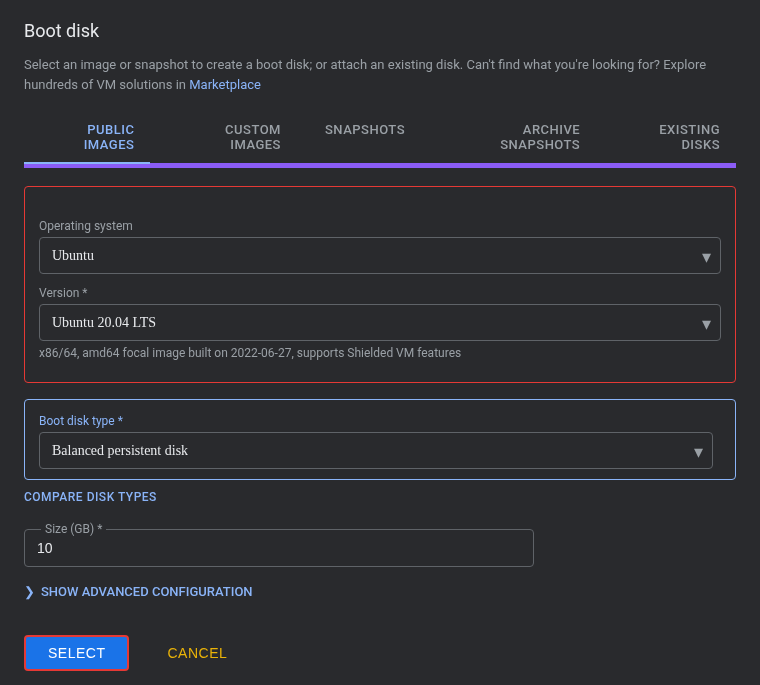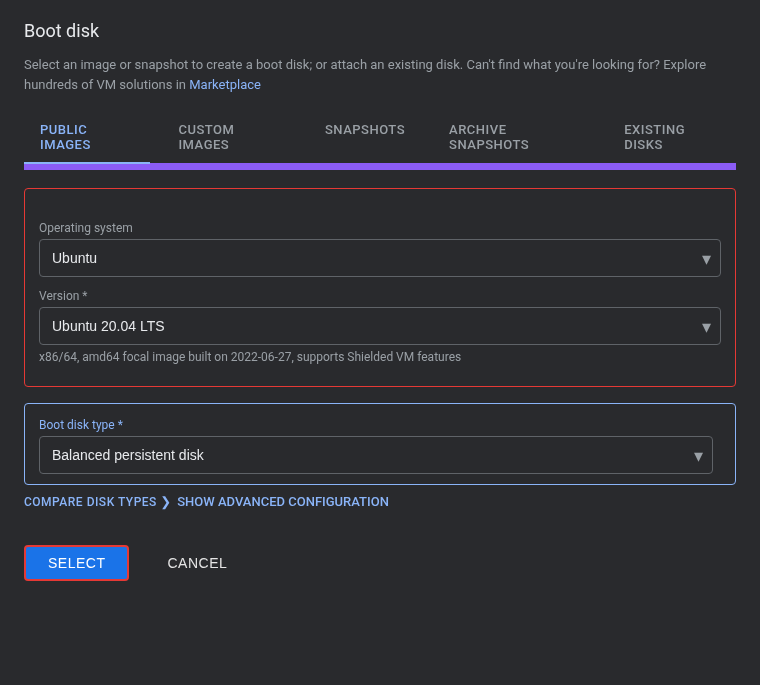--- a/index.html
+++ b/index.html
@@ -28,23 +28,24 @@
       color: #9aa0a6;
       margin-bottom: 18px;
       line-height: 1.5;
     }
     .description a {
       color: #8ab4f8;
       text-decoration: none;
     }
     .tabs {
       display: flex;
-      border-bottom: 7px solid #8b5cf6;
+      border-bottom: 5px solid #8b5cf6;
       margin-bottom: 18px;
       gap: 12px;
+      text-align: right;
     }
     .tab {
       padding: 10px 16px;
       font-size: 13px;
       font-weight: 500;
       color: #9aa0a6;
       cursor: pointer;
       letter-spacing: 0.5px;
       border-bottom: 2px solid transparent;
       margin-bottom: -1px;
@@ -75,20 +76,21 @@
       width: 100%;
       background: #292a2d;
       border: 1px solid #5f6368;
       border-radius: 4px;
       color: #e8eaed;
       font-size: 14px;
       padding: 10px 36px 10px 12px;
       appearance: none;
       cursor: pointer;
       outline: none;
+      font-family: Liberation Serif, serif;
     }
     .chevron-icon {
       position: absolute;
       right: 10px;
       top: 50%;
       transform: translateY(-50%);
       pointer-events: none;
       color: #9aa0a6;
       font-size: 18px;
     }
@@ -163,21 +165,21 @@
       border-radius: 4px;
       padding: 8px 22px;
       font-size: 14px;
       font-weight: 500;
       cursor: pointer;
       letter-spacing: 0.5px;
       text-transform: uppercase;
     }
     .btn-cancel {
       background: transparent;
-      color: #e5e5e5;
+      color: #eab308;
       border: none;
       padding: 8px 10px;
       font-size: 14px;
       font-weight: 500;
       cursor: pointer;
       letter-spacing: 0.5px;
       text-transform: uppercase;
     }
     .fieldset-style {
       border: 1px solid #5f6368;
@@ -276,20 +278,26 @@
       </select>
       <span class="chevron-icon">▾</span>
     </div>
   </div>
 
   <a class="compare-link" href="#">
     <span>COMPARE DISK TYPES</span>
   </a>
 
   
+  <div class="size-section">
+    <fieldset class="fieldset-style">
+      <legend>Size (GB) *</legend>
+      <input type="text" class="text-input" value="10" style="">
+    </fieldset>
+  </div>
 
   
   <div class="advanced-toggle">
     <span>❯</span>
     <span>SHOW ADVANCED CONFIGURATION</span>
   </div>
 
   
   <div class="actions">
     <button class="btn-select">SELECT</button>

